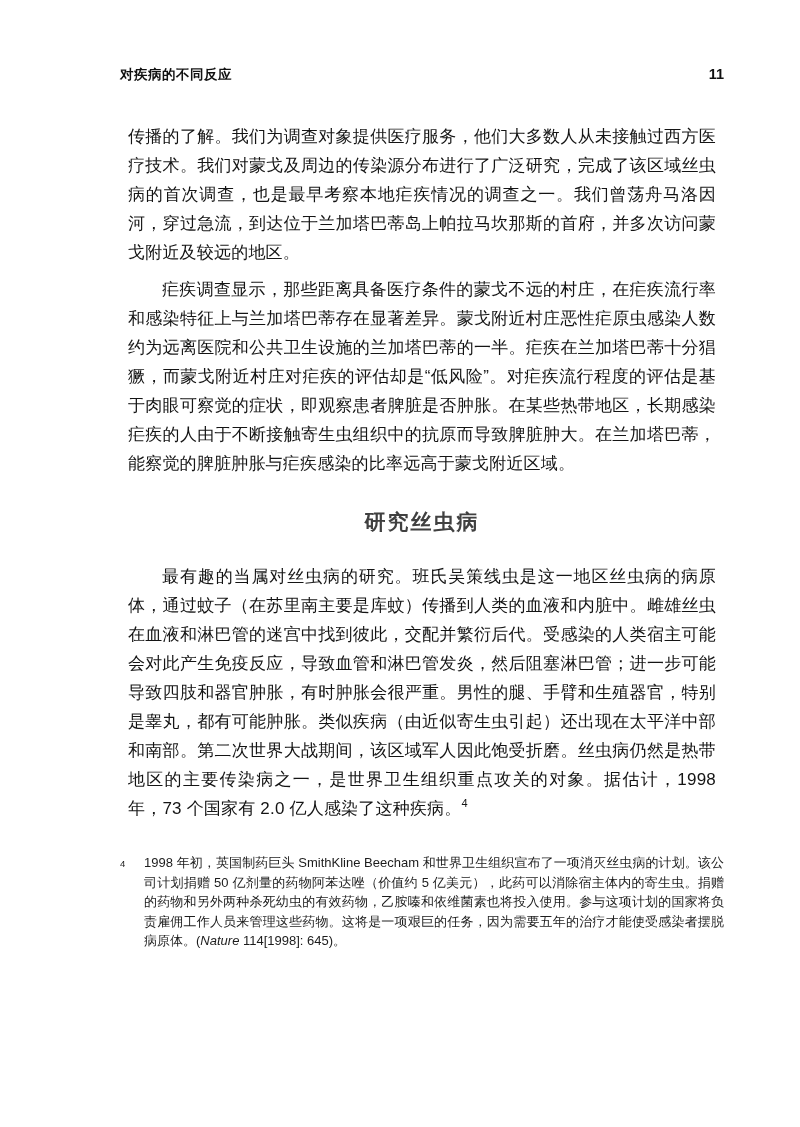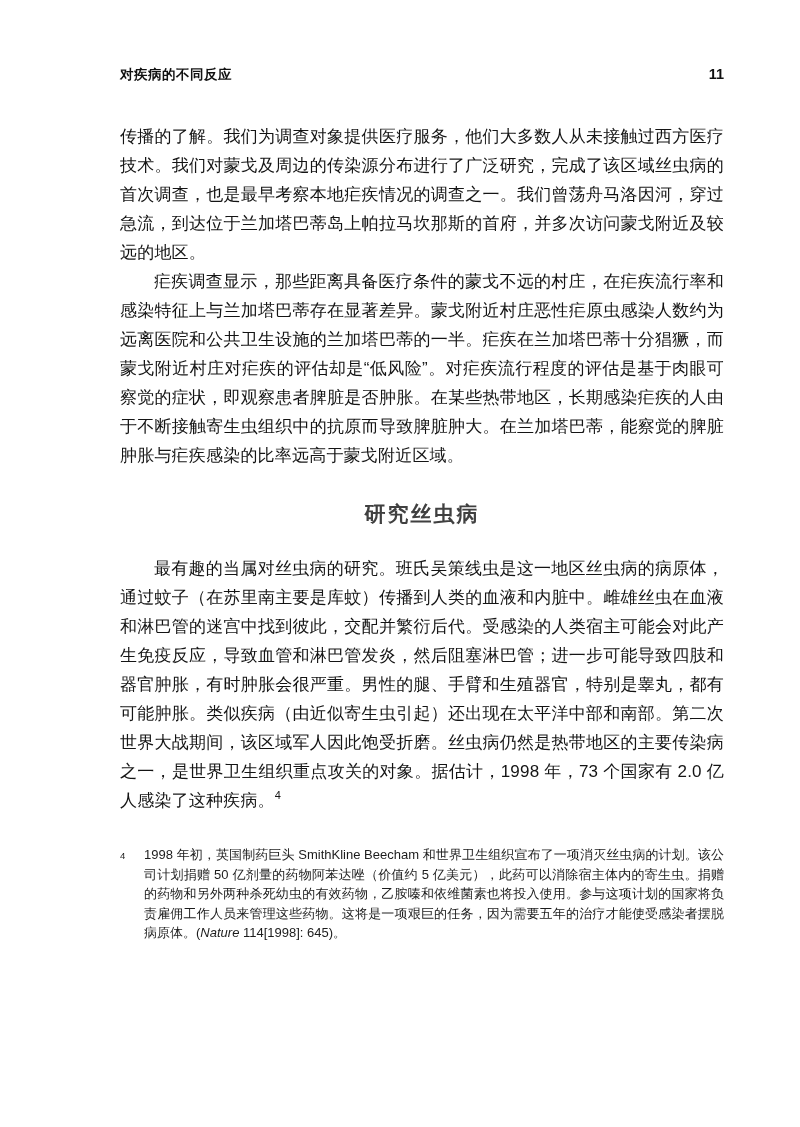--- a/index.html
+++ b/index.html
@@ -25,21 +25,21 @@
     align-items: baseline;
     font-size: 13.5px;
     font-weight: bold;
     color: #111;
     margin-bottom: 38px;
   }
   .running-header .head-left { letter-spacing: 0.5px; }
   .running-header .head-page { font-size: 14.5px; }
 
   .body-text p {
-    margin: 0;
+    margin: 8px;
     font-size: 17px;
     line-height: 29px;
     text-align: justify;
     letter-spacing: 0.2px;
     word-break: break-all;
   }
   .body-text p.indent { text-indent: 2em; }
 
   h2.section-heading {
     margin: 30px 0 26px 0;

